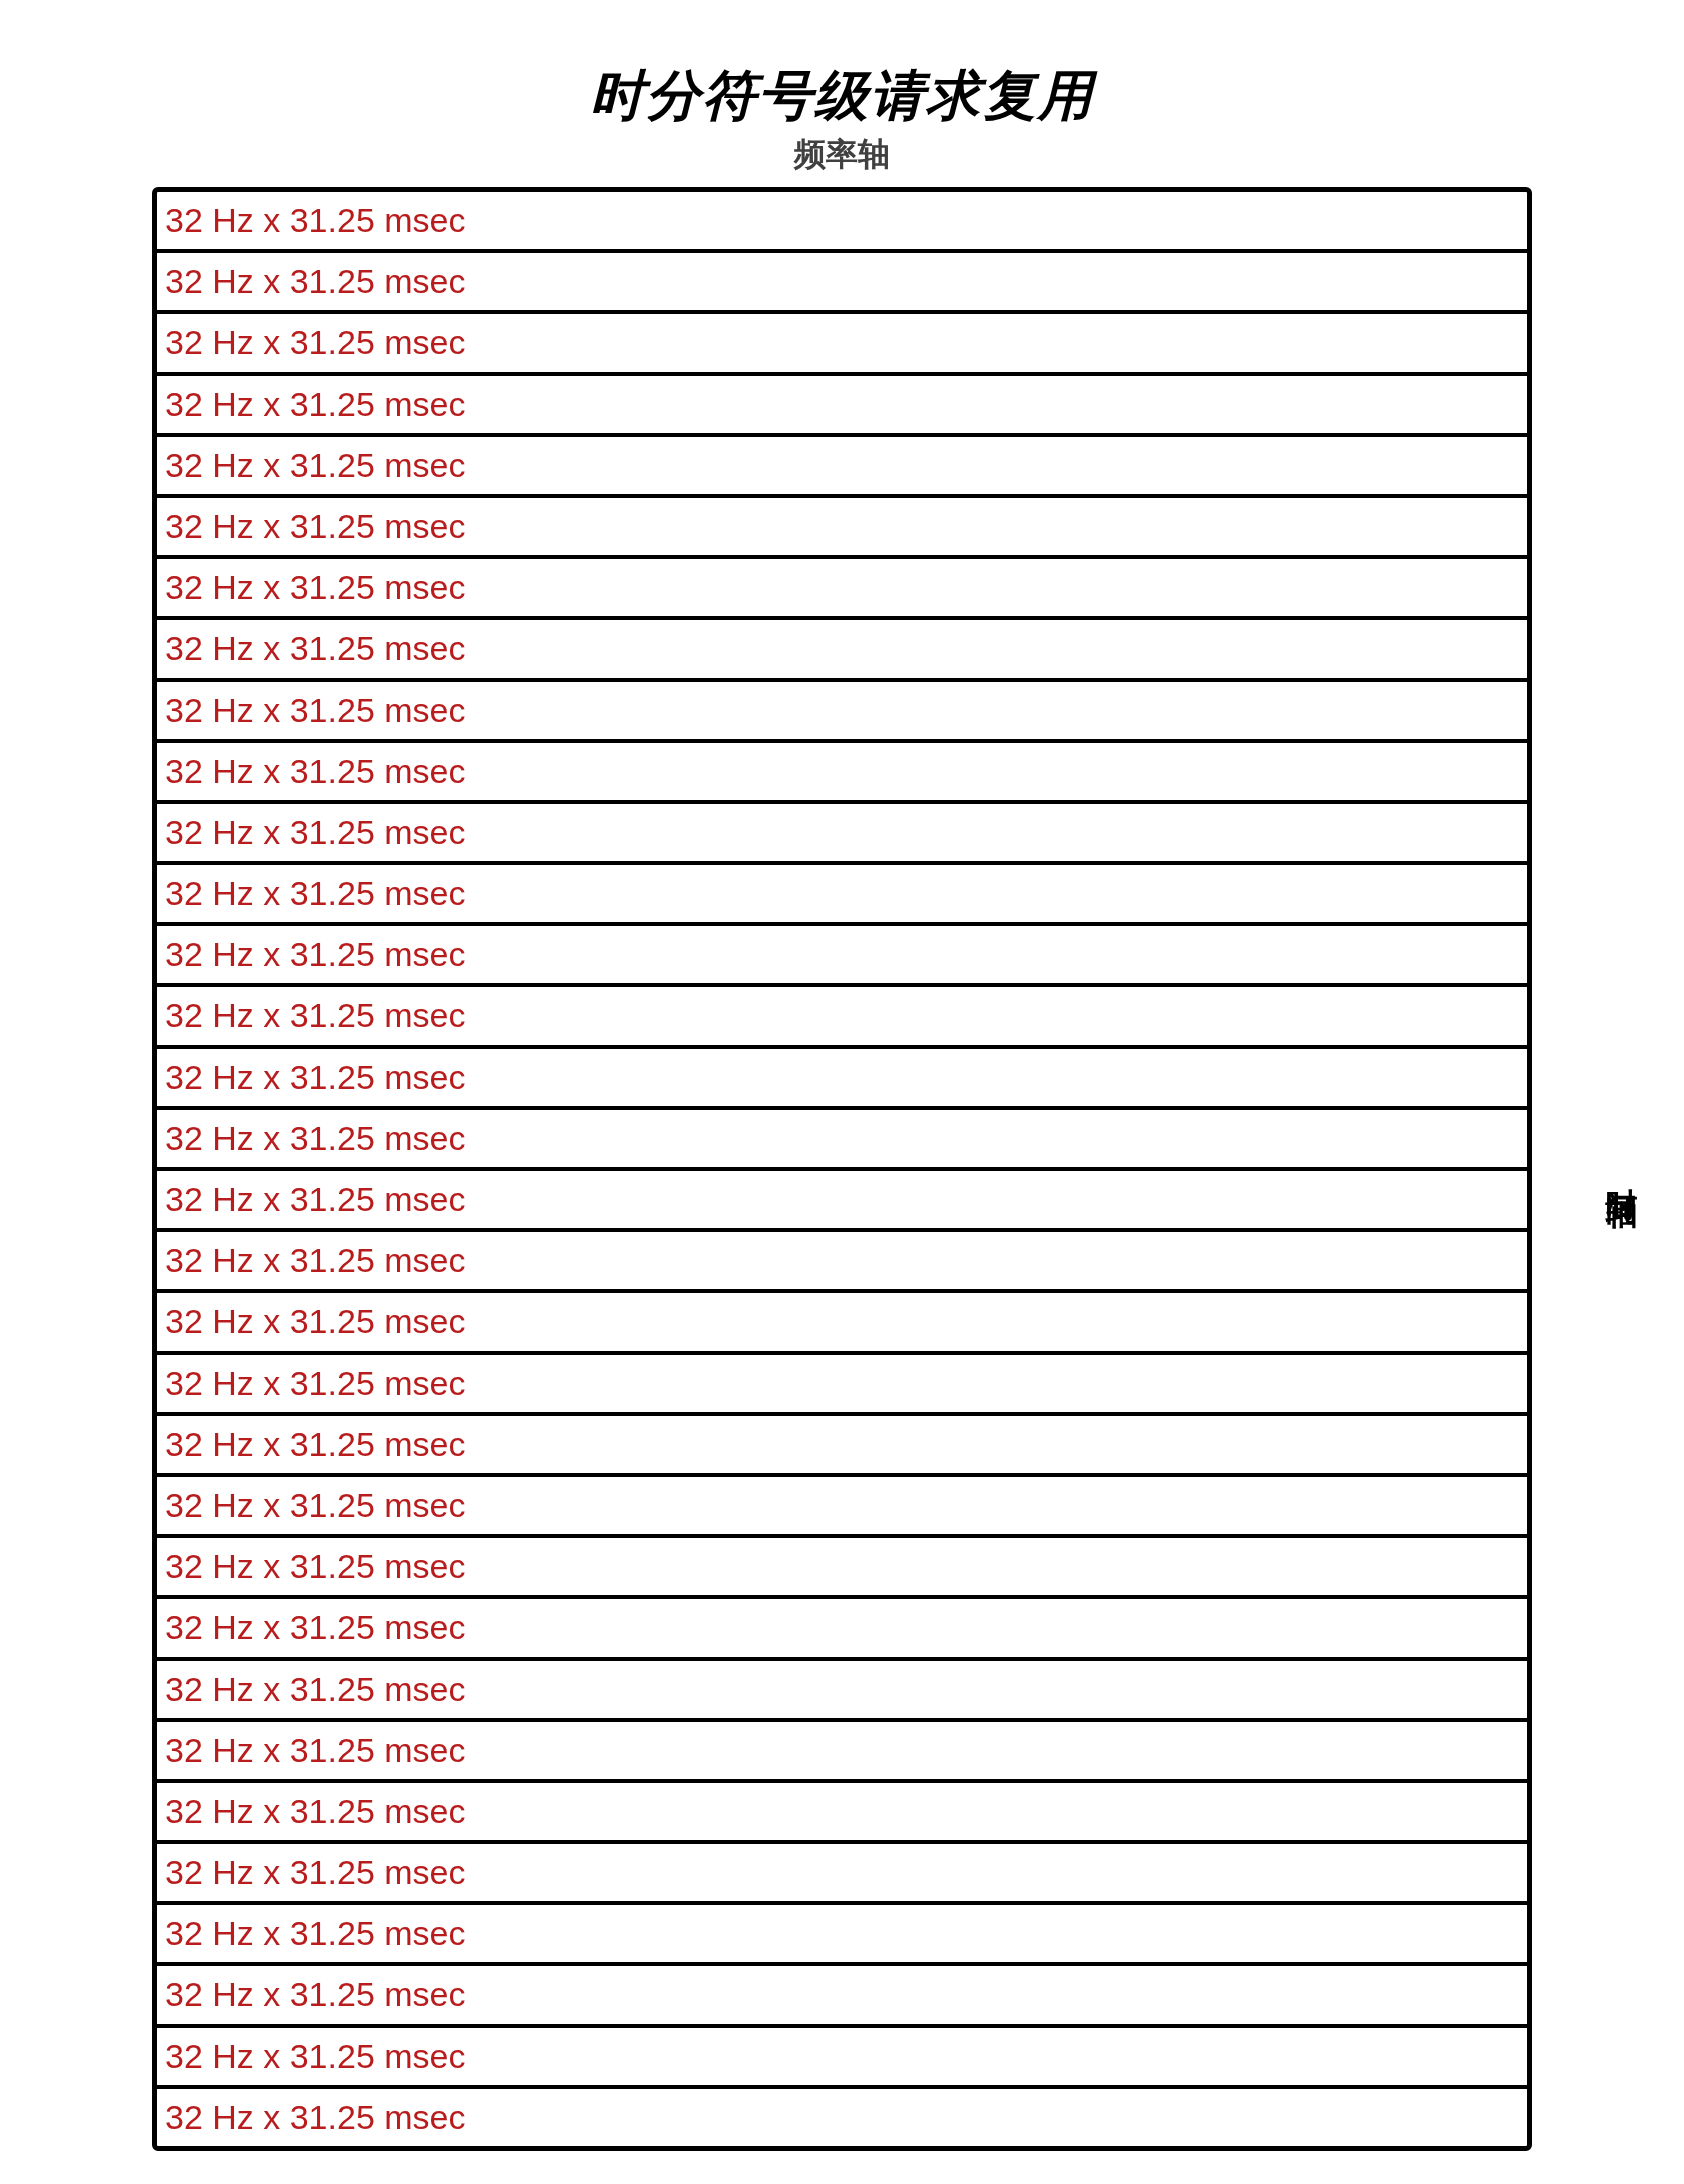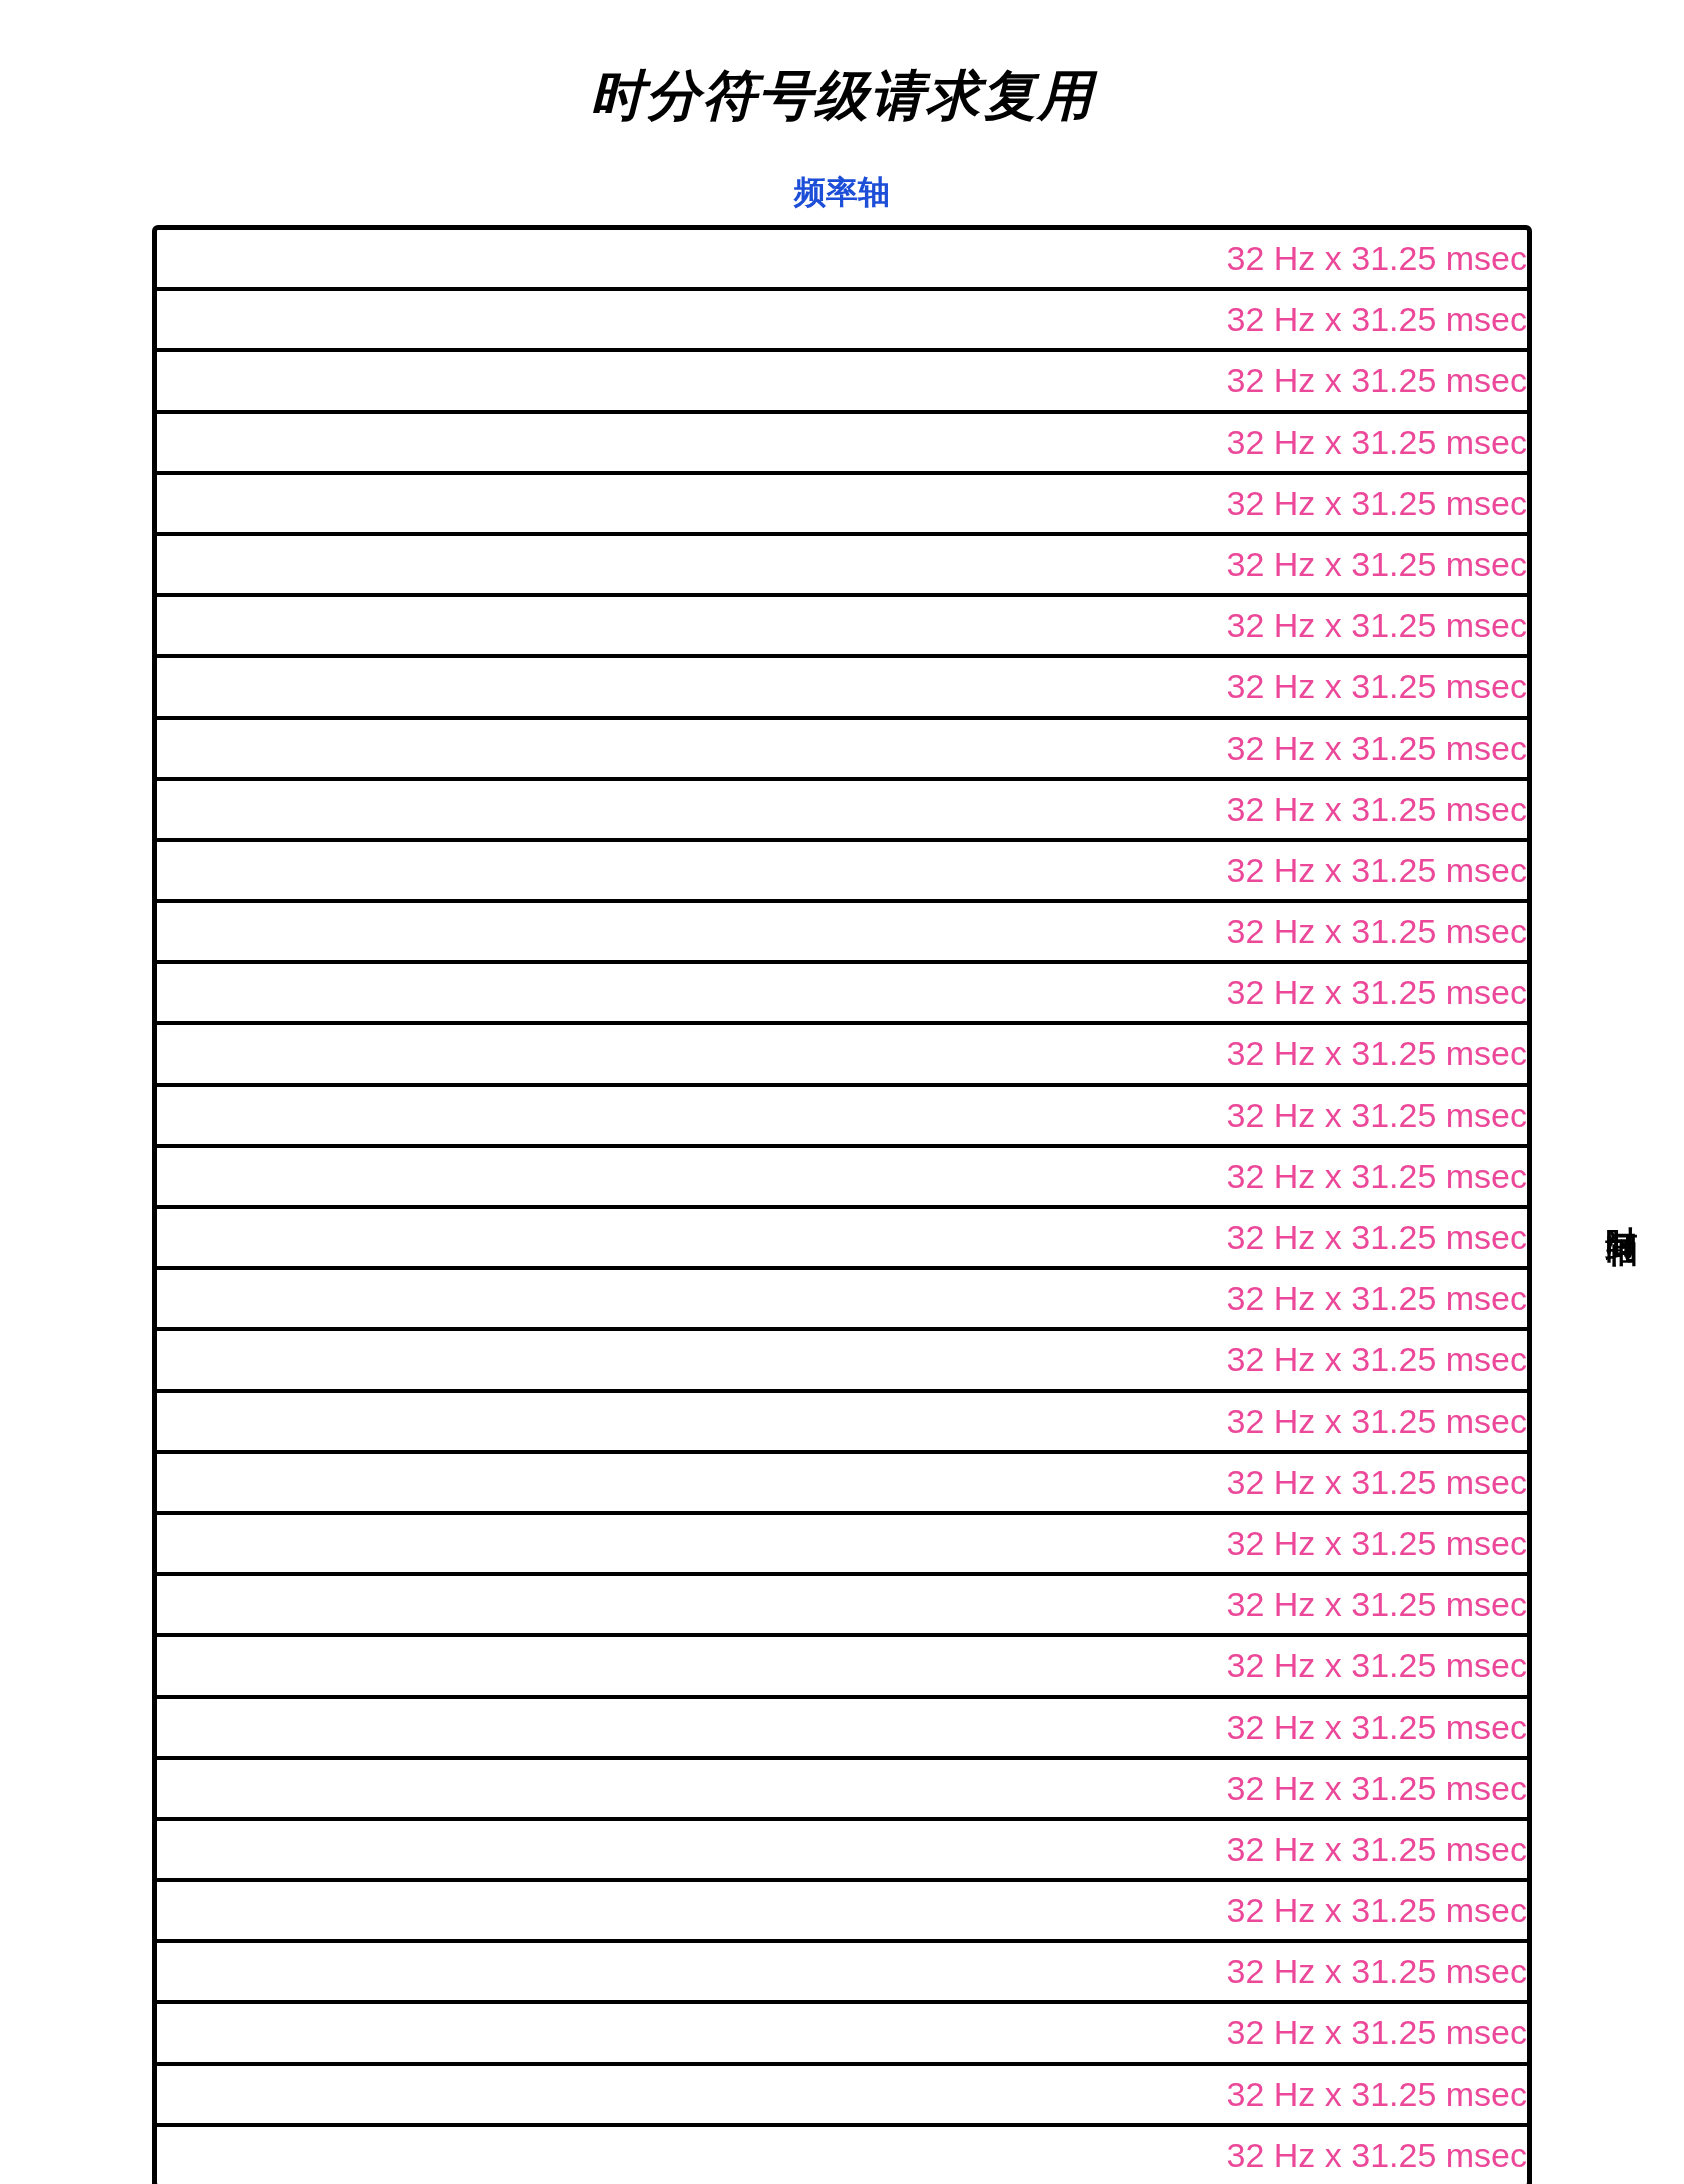--- a/index.html
+++ b/index.html
@@ -25,41 +25,40 @@
       font-size: 54px;
       font-weight: bold;
       font-style: italic;
       color: #000;
       letter-spacing: 2px;
     }
     .axis-label-top {
       font-size: 32px;
       font-weight: bold;
       margin-bottom: 10px;
-      color: #1d4ed8;
-      margin-top: 38px;
+      color: #404040;
     }
     .content-row {
       display: flex;
       flex-direction: row;
       align-items: center;
       justify-content: center;
       width: 100%;
       position: relative;
     }
     .table-wrap {
       border: 5px solid #000;
       border-radius: 6px;
       width: 1380px;
     }
     .row {
-      text-align: right;
+      text-align: left;
       font-family: Arial, Helvetica, sans-serif;
       font-size: 34px;
-      color: #ec4899;
+      color: #b91c1c;
       padding: 6px 0 7px 8px;
       border-bottom: 4px solid #000;
       line-height: 1.3;
     }
     .row:last-child {
       border-bottom: none;
     }
     .axis-label-right {
       position: absolute;
       right: -60px;

